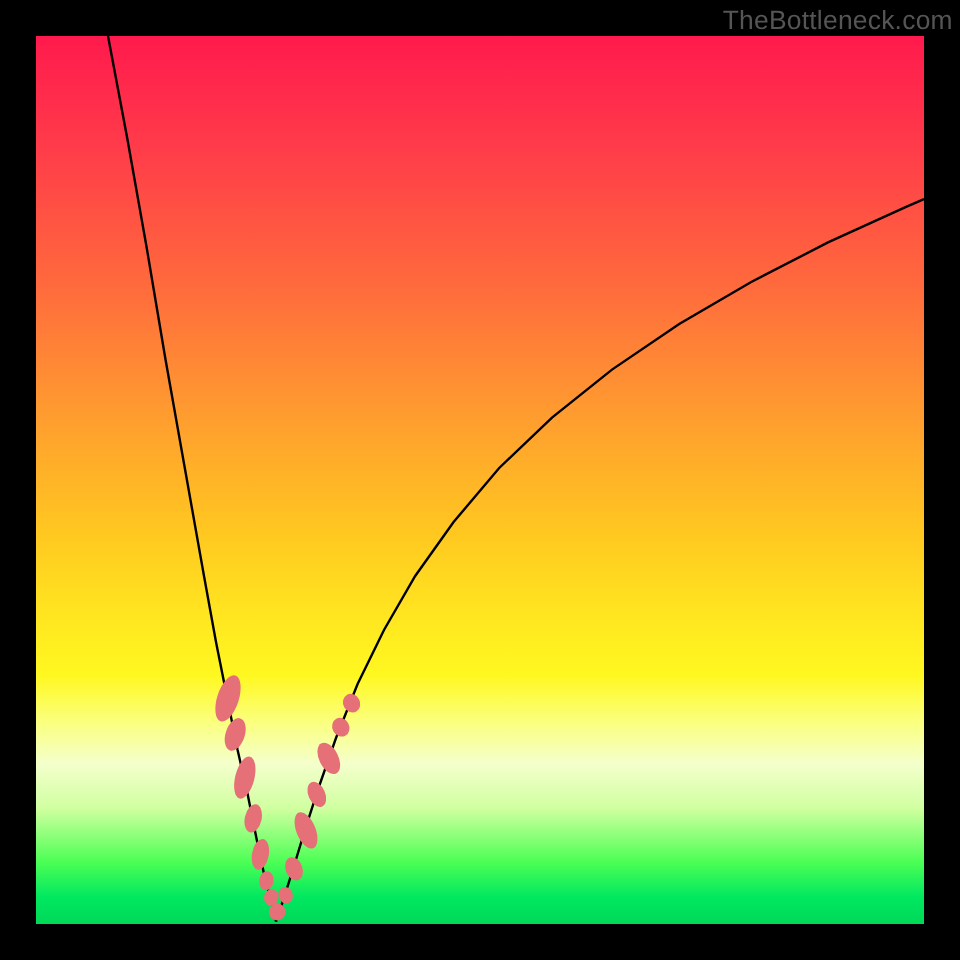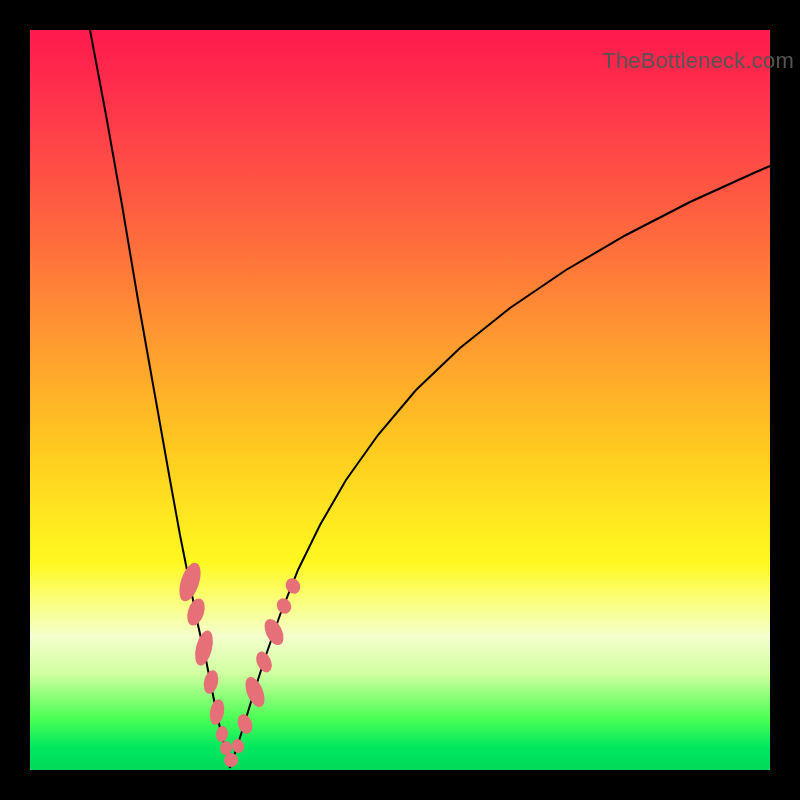--- a/index.html
+++ b/index.html
@@ -34,21 +34,20 @@
   }
   .watermark {
     position: absolute;
     top: 4px;
     right: 6px;
     color: #555;
     font-size: 22px;
     font-weight: 500;
     letter-spacing: 0.2px;
     z-index: 10;
-    margin-top: 44px;
   }
   svg.plot {
     position: absolute;
     left: 30px;
     top: 30px;
     width: 740px;
     height: 740px;
     overflow: visible;
   }
   .curve {

